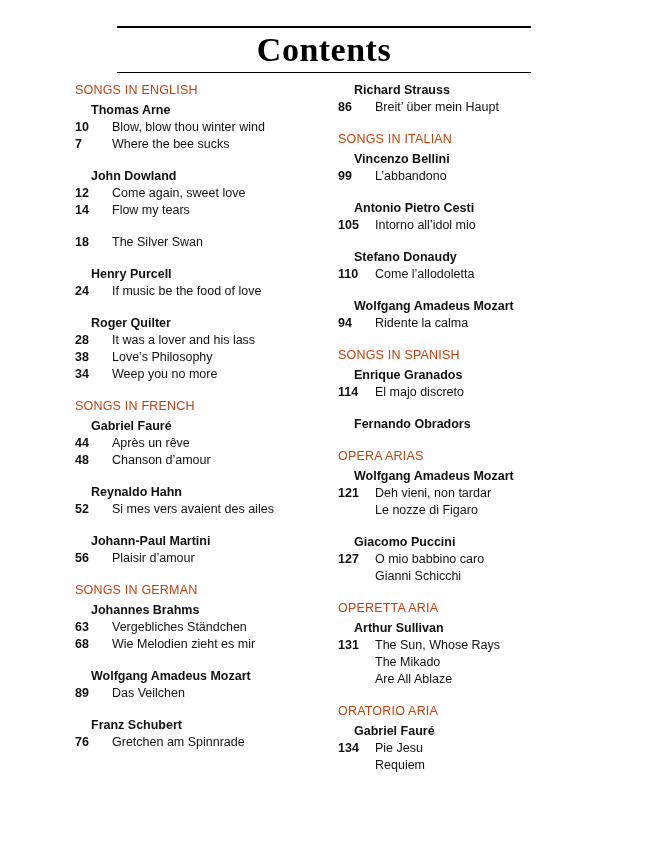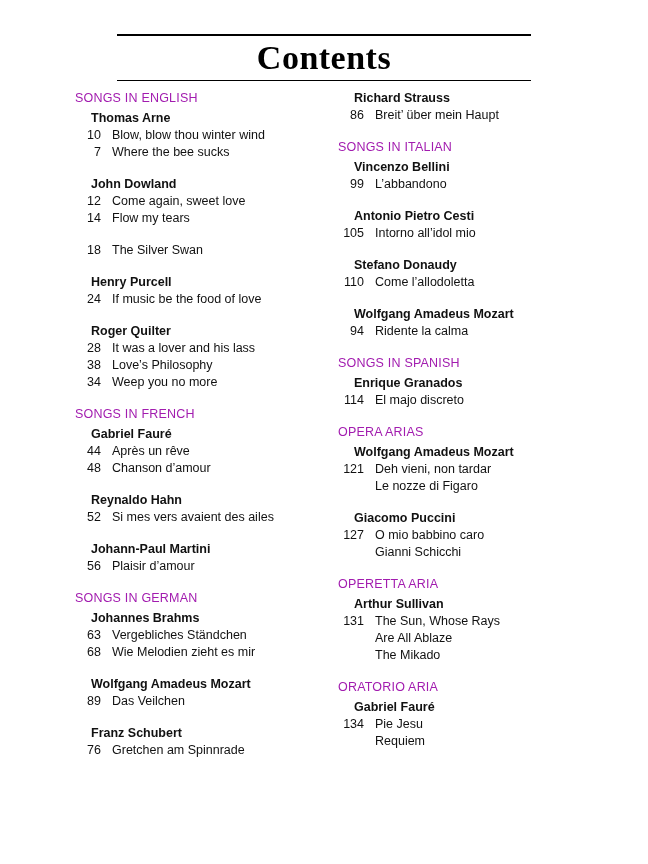--- a/index.html
+++ b/index.html
@@ -9,21 +9,21 @@
     height: 864px;
     background: #ffffff;
     color: #111111;
     font-family: "Liberation Sans", sans-serif;
     overflow: hidden;
     position: relative;
   }
   .title-block {
     width: 414px;
     margin: 0 auto;
-    padding-top: 34px;
+    padding-top: 26px;
     text-align: center;
   }
   .rule-top { border-top: 2.5px solid #000; }
   .rule-bottom { border-top: 1.5px solid #000; }
   .page-title {
     font-family: "Liberation Serif", serif;
     font-weight: 700;
     font-size: 34px;
     line-height: 44px;
     letter-spacing: 0.5px;
@@ -35,31 +35,31 @@
     margin-top: 9px;
   }
   .col { width: 263px; }
   .row, .section-label, .composer, .song-row, .cont-line {
     font-size: 12.5px;
     line-height: 17px;
   }
   .section-label {
     margin-top: 15px;
     letter-spacing: 0.2px;
-    color: #a21caf;
+    color: #c2410c;
   }
   .col > :first-child { margin-top: 0 !important; }
   .group { margin-top: 15px; }
   .section-label + .group { margin-top: 3px; }
   .composer { font-weight: 700; margin-left: 16px; }
   .song-row { display: flex; }
   .page-num {
     flex: none;
     width: 26px;
-    text-align: right;
+    font-weight: bold;
   }
   .song-title { margin-left: 11px; }
   .cont-line { margin-left: 37px; }
   .italic { }
 </style>
 </head>
 <body>
 
 <div class="page">
   <div class="title-block">
@@ -212,20 +212,21 @@
         </div>
         <div class="section-label">SONGS IN SPANISH</div>
         <div class="group">
           <div class="composer">Enrique Granados</div>
           <div class="song-row">
             <span class="page-num">114</span>
             <span class="song-title">El majo discreto</span>
           </div>
         </div>
         <div class="group">
+          <div class="composer">Fernando Obradors</div>
         </div>
         <div class="section-label">OPERA ARIAS</div>
         <div class="group">
           <div class="composer">Wolfgang Amadeus Mozart</div>
           <div class="song-row">
             <span class="page-num">121</span>
             <span class="song-title">Deh vieni, non tardar</span>
           </div>
           <div class="cont-line italic">Le nozze di Figaro</div>
         </div>
@@ -237,22 +238,22 @@
           </div>
           <div class="cont-line italic">Gianni Schicchi</div>
         </div>
         <div class="section-label">OPERETTA ARIA</div>
         <div class="group">
           <div class="composer">Arthur Sullivan</div>
           <div class="song-row">
             <span class="page-num">131</span>
             <span class="song-title">The Sun, Whose Rays</span>
           </div>
+          <div class="cont-line italic">The Mikado</div>
           <div class="cont-line">Are All Ablaze</div>
-          <div class="cont-line italic">The Mikado</div>
         </div>
         <div class="section-label">ORATORIO ARIA</div>
         <div class="group">
           <div class="composer">Gabriel Fauré</div>
           <div class="song-row">
             <span class="page-num">134</span>
             <span class="song-title">Pie Jesu</span>
           </div>
           <div class="cont-line italic">Requiem</div>
         </div>

